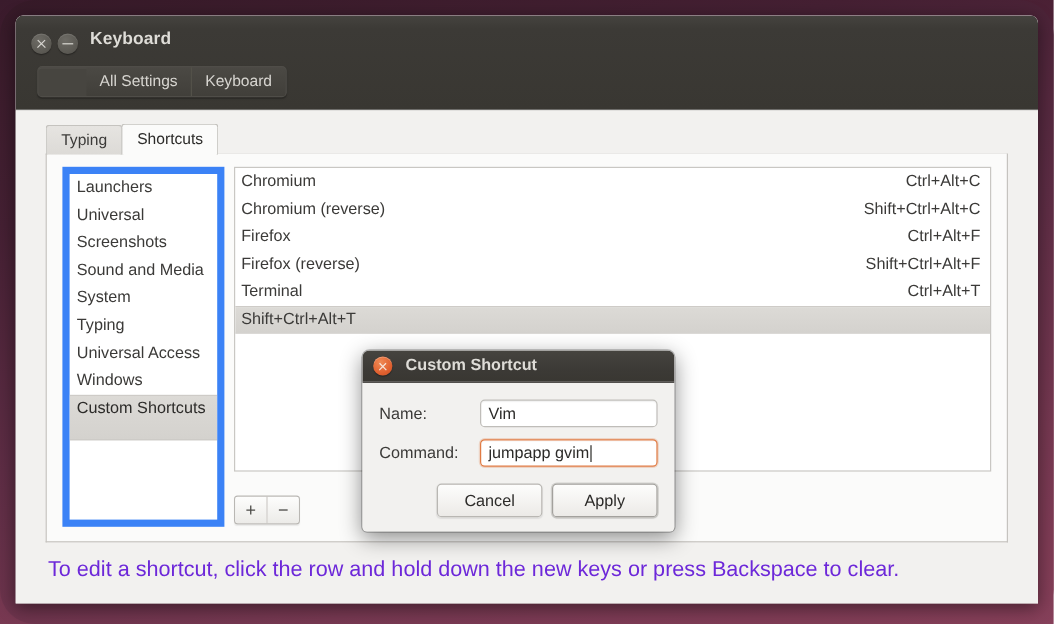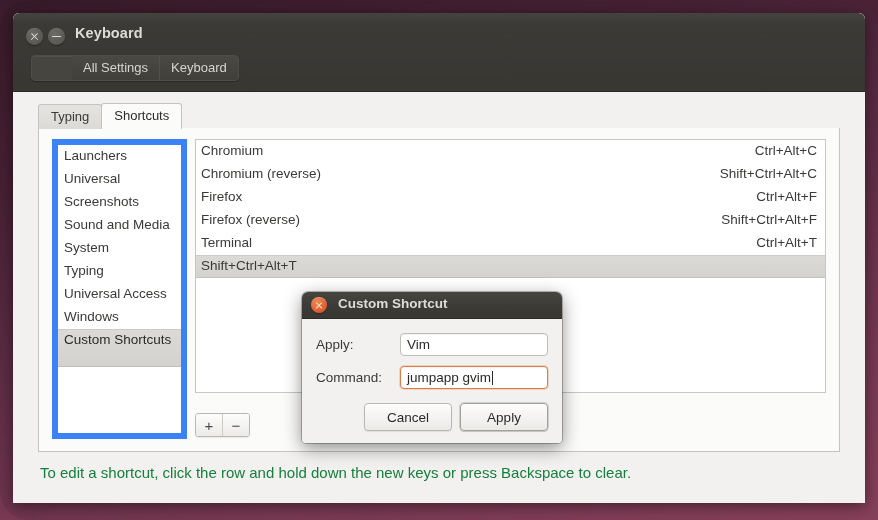--- a/index.html
+++ b/index.html
@@ -259,22 +259,22 @@
     cursor: pointer;
     line-height: 1;
   }
   .arbtn + .arbtn { border-left: 1px solid #cecbc7; }
 
   
   #hint {
     position: absolute;
     left: 27px;
     top: 372px;
-    font-size: 15px;
-    color: #15803d;
+    font-size: 18px;
+    color: #6d28d9;
   }
 
   
   #dialog {
     position: absolute;
     left: 302px;
     top: 292px;
     width: 260px;
     border-radius: 6px 6px 4px 4px;
     box-shadow: 0 5px 18px rgba(0,0,0,0.45), 0 0 0 1px rgba(0,0,0,0.25);
@@ -476,21 +476,21 @@
   </div>
 
   <div id="dialog">
     <div id="dlg-titlebar">
       <div id="dlg-close"></div>
       <div id="dlg-title">Custom Shortcut</div>
     </div>
     <div id="dlg-body">
 
       <div class="field-row">
-        <div class="field-label">Apply:</div>
+        <div class="field-label">Name:</div>
         <div class="field-input">
           <span>Vim</span>
         </div>
       </div>
 
       <div class="field-row">
         <div class="field-label">Command:</div>
         <div class="field-input focused">
           <span>jumpapp gvim</span>
             <span id="caret"></span>

